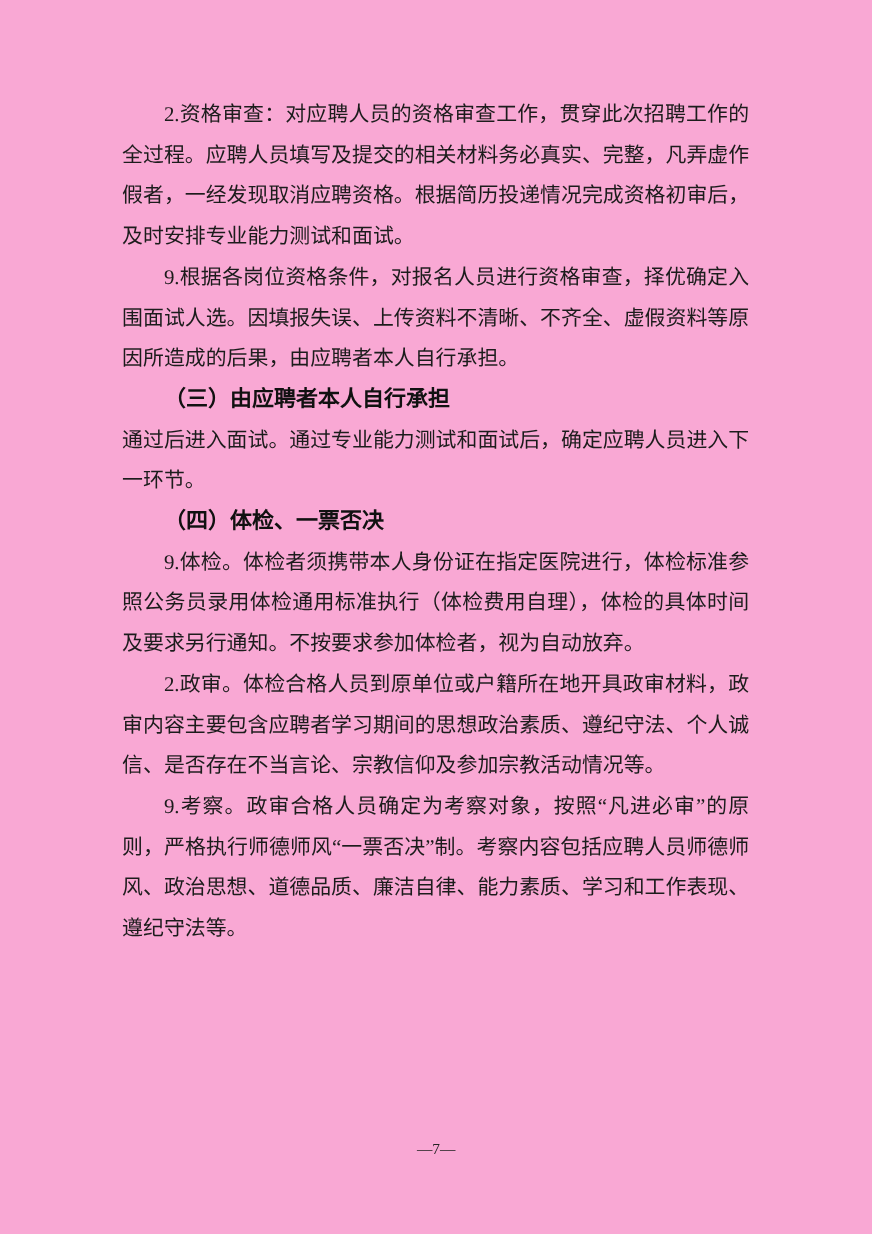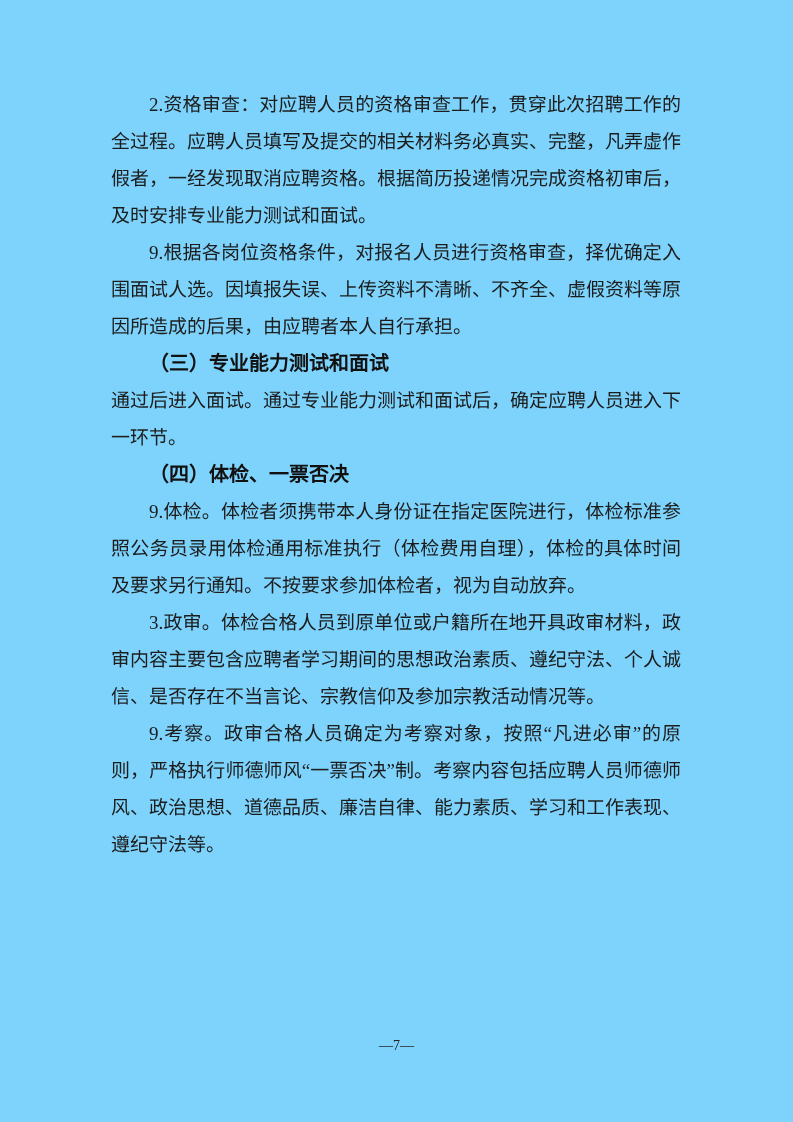--- a/index.html
+++ b/index.html
@@ -4,21 +4,21 @@
 <style>
   html, body {
     margin: 0;
     padding: 0;
     background: #ffffff;
   }
   .page {
     position: relative;
     width: 793px;
     height: 1122px;
-    background: #7dd3fc;
+    background: #f9a8d4;
     overflow: hidden;
     font-family: "Liberation Serif", "DejaVu Serif", serif;
     color: #1c1c1c;
   }
   .content {
     position: absolute;
     left: 111px;
     top: 86px;
     width: 570px;
   }
@@ -57,24 +57,24 @@
     font-family: "Liberation Serif", "DejaVu Serif", serif;
   }
 </style>
 </head>
 <body>
 
 <div class="page">
   <main class="content">
     <p class="para indent">2.资格审查：对应聘人员的资格审查工作，贯穿此次招聘工作的全过程。应聘人员填写及提交的相关材料务必真实、完整，凡弄虚作假者，一经发现取消应聘资格。根据简历投递情况完成资格初审后，及时安排专业能力测试和面试。</p>
     <p class="para indent">9.根据各岗位资格条件，对报名人员进行资格审查，择优确定入围面试人选。因填报失误、上传资料不清晰、不齐全、虚假资料等原因所造成的后果，由应聘者本人自行承担。</p>
-    <h3 class="heading">（三）专业能力测试和面试</h3>
+    <h3 class="heading">（三）由应聘者本人自行承担</h3>
     <p class="para">通过后进入面试。通过专业能力测试和面试后，确定应聘人员进入下一环节。</p>
     <h3 class="heading">（四）体检、一票否决</h3>
     <p class="para indent">9.体检。体检者须携带本人身份证在指定医院进行，体检标准参照公务员录用体检通用标准执行（体检费用自理），体检的具体时间及要求另行通知。不按要求参加体检者，视为自动放弃。</p>
-    <p class="para indent">3.政审。体检合格人员到原单位或户籍所在地开具政审材料，政审内容主要包含应聘者学习期间的思想政治素质、遵纪守法、个人诚信、是否存在不当言论、宗教信仰及参加宗教活动情况等。</p>
+    <p class="para indent">2.政审。体检合格人员到原单位或户籍所在地开具政审材料，政审内容主要包含应聘者学习期间的思想政治素质、遵纪守法、个人诚信、是否存在不当言论、宗教信仰及参加宗教活动情况等。</p>
     <p class="para indent">9.考察。政审合格人员确定为考察对象，按照“凡进必审”的原则，严格执行师德师风“一票否决”制。考察内容包括应聘人员师德师风、政治思想、道德品质、廉洁自律、能力素质、学习和工作表现、遵纪守法等。</p>
   </main>
 
   <footer class="footer">
     <span class="page-number">—7—</span>
   </footer>
 </div>
 
 </body></html>

